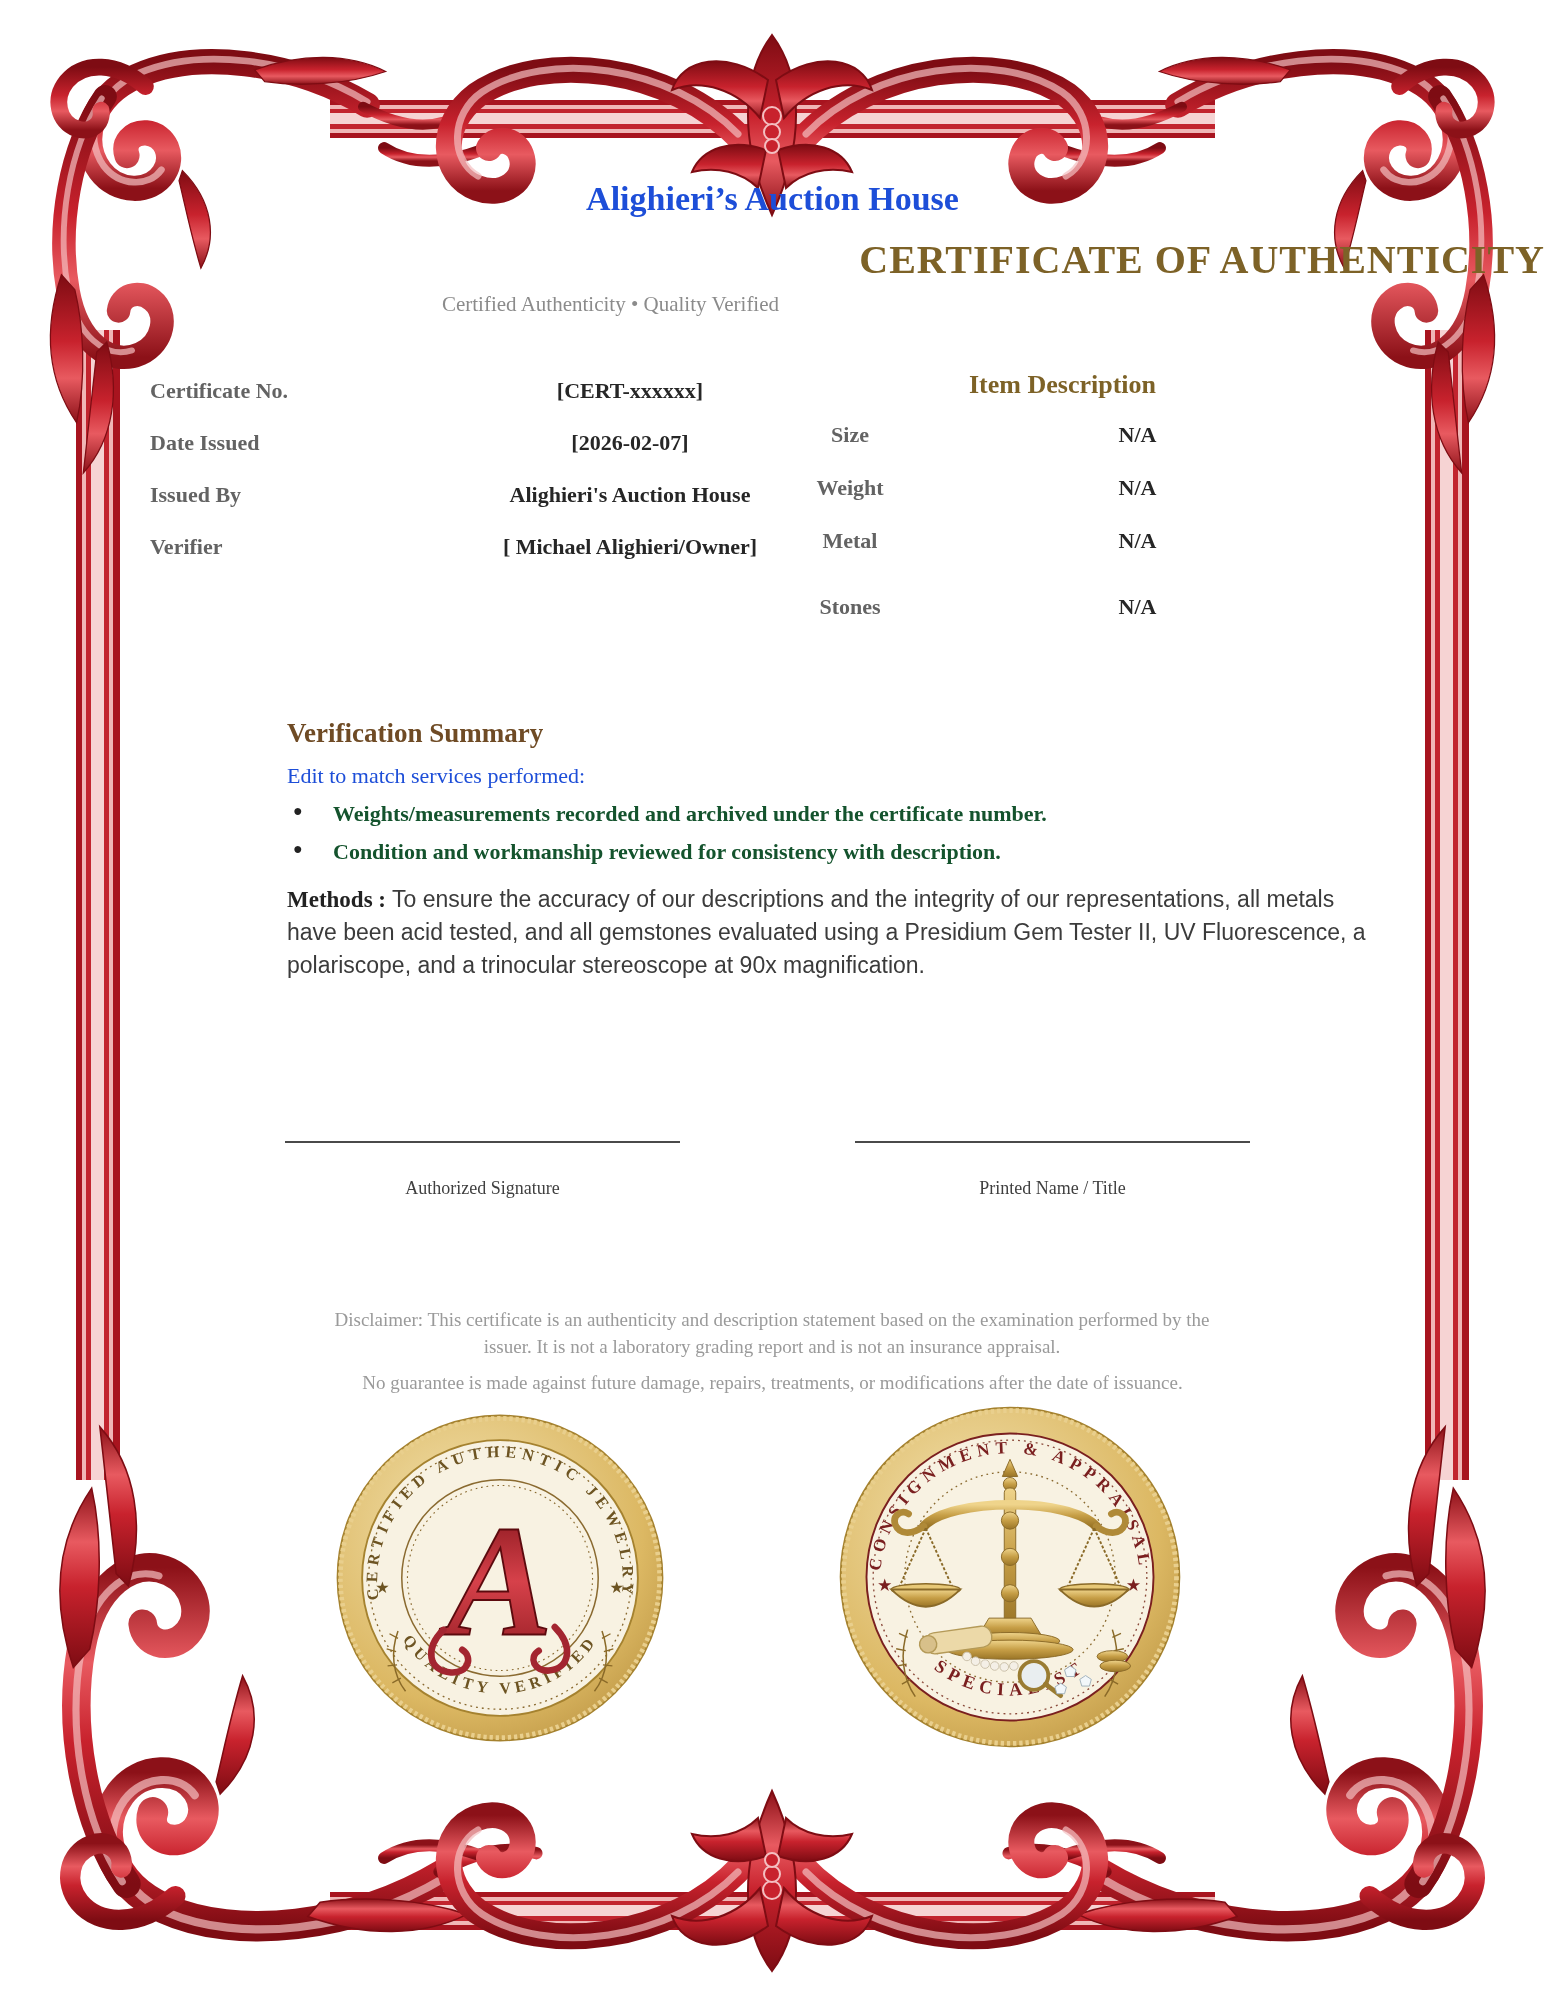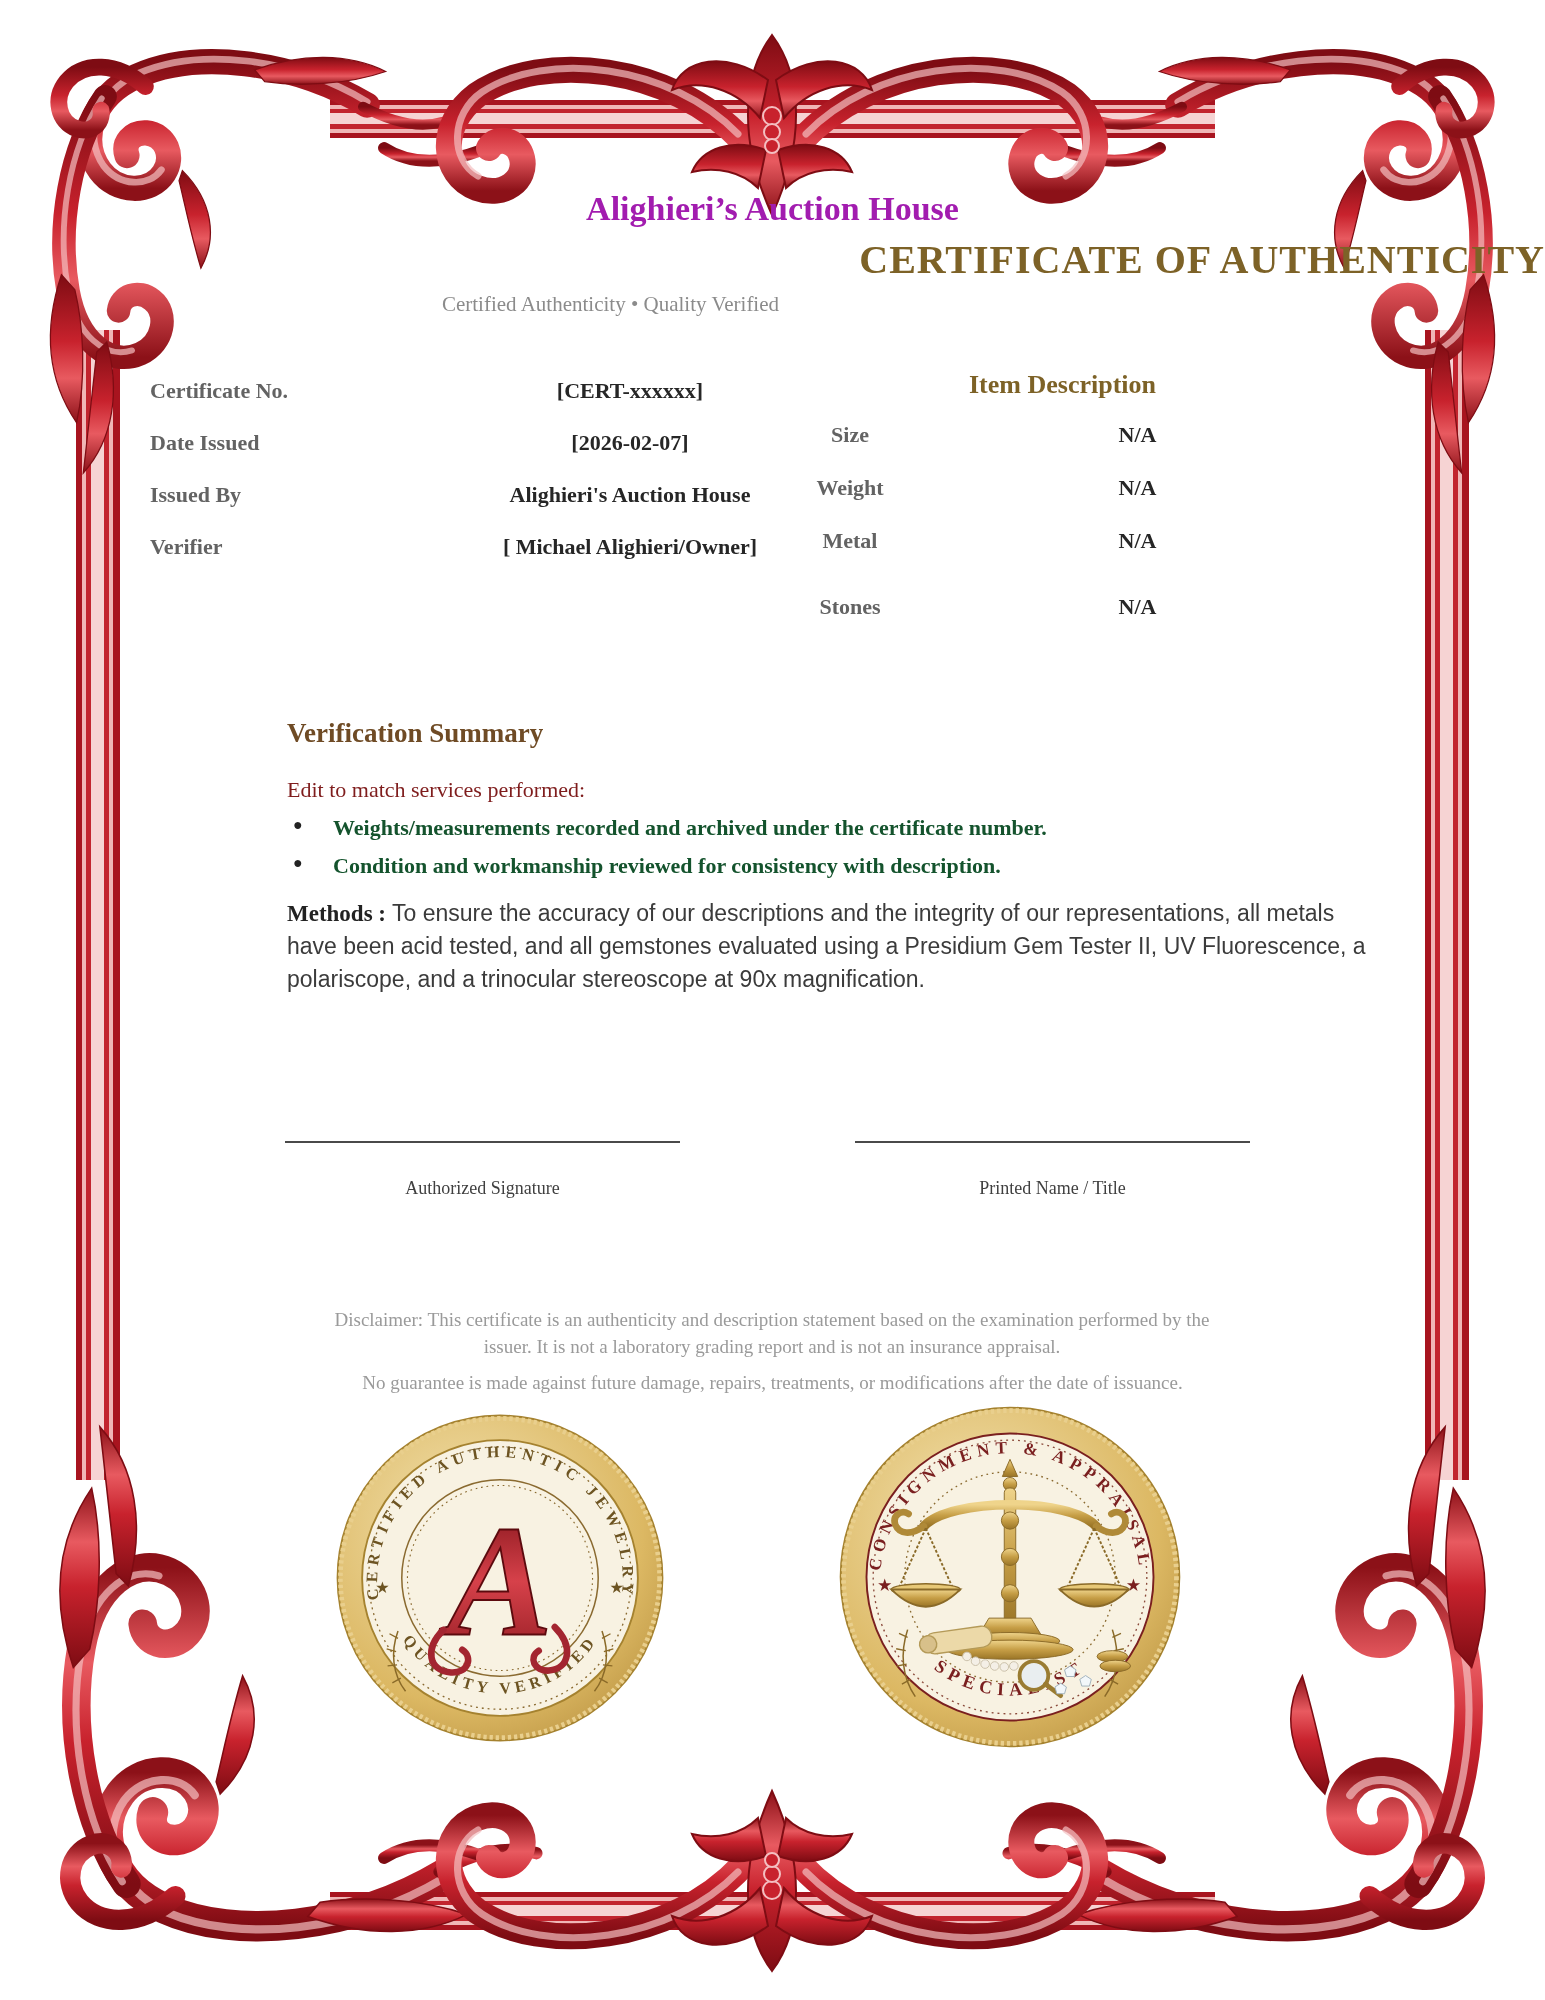--- a/index.html
+++ b/index.html
@@ -22,41 +22,41 @@
   
   .frame{position:absolute;left:0;top:0;z-index:2;pointer-events:none;}
   .ornB{fill:none;stroke:url(#redV);stroke-linecap:round;}
   .ornH{fill:none;stroke:#f4bfc1;stroke-linecap:round;opacity:.7;}
   .leaf{fill:url(#redV);stroke:#7e0c13;stroke-width:1.5;}
   .ornFill{fill:url(#redV);stroke:#7e0c13;stroke-width:2;}
   .ring{fill:#c8222d;stroke:#f4bfc1;stroke-width:2;}
 
   
   .abs{position:absolute;z-index:3;}
-  .doc-title{left:0;width:1545px;top:190px;text-align:center;font-size:34px;font-weight:bold;color:#a21caf;}
+  .doc-title{left:0;width:1545px;top:180px;text-align:center;font-size:34px;font-weight:bold;color:#1d4ed8;}
   .doc-heading{left:0;width:1545px;top:236px;text-align:right;font-size:40px;font-weight:bold;color:#7d6227;letter-spacing:1px;}
   .doc-subtitle{left:0;width:1221px;top:292px;text-align:center;font-size:21px;color:#8b8b8b;}
 
   .section-heading{font-size:26px;font-weight:bold;color:#7d6227;text-align:center;}
   .cert-details{left:150px;top:356px;width:655px;}
   .item-desc{left:775px;top:370px;width:575px;}
   .d-rows{margin-top:22px;}
   .d-row{display:flex;align-items:baseline;margin-bottom:26px;}
   .cert-details .d-label{flex:0 0 305px;text-align:left;}
   .cert-details .d-value{flex:1;text-align:center;}
   .item-desc .d-row{margin-bottom:27px;}
   .item-desc .d-label{flex:0 0 150px;text-align:center;}
   .item-desc .d-value{flex:1;text-align:center;}
   .item-desc .gap-row{margin-top:40px;}
   .d-label{font-size:22px;font-weight:bold;color:#636363;}
   .d-value{font-size:22px;font-weight:bold;color:#262626;}
 
   .verify{left:287px;top:718px;width:1090px;}
   .verify-heading{font-size:27px;font-weight:bold;color:#6f4b25;text-align:left;}
-  .verify-intro{margin-top:28px;font-size:22px;color:#7f1d1d;}
+  .verify-intro{margin-top:14px;font-size:22px;color:#1d4ed8;}
   .bullets{margin-top:10px;}
   .bullet{position:relative;padding-left:46px;font-size:22px;font-weight:bold;color:#14532d;margin-top:12px;}
   .bullet::before{content:"●";position:absolute;left:6px;top:1px;font-size:16px;color:#222;}
   .methods{margin-top:18px;font-family:"Liberation Sans","DejaVu Sans",sans-serif;
            font-size:23px;line-height:33px;color:#3b3b3b;width:1082px;}
   .methods-label{font-family:"Liberation Serif","DejaVu Serif",serif;font-weight:bold;color:#222;}
 
   .sig-line{top:1141px;width:395px;border-top:2px solid #4a4a4a;height:0;}
   .sig-line-left{left:285px;}
   .sig-line-right{left:855px;}

